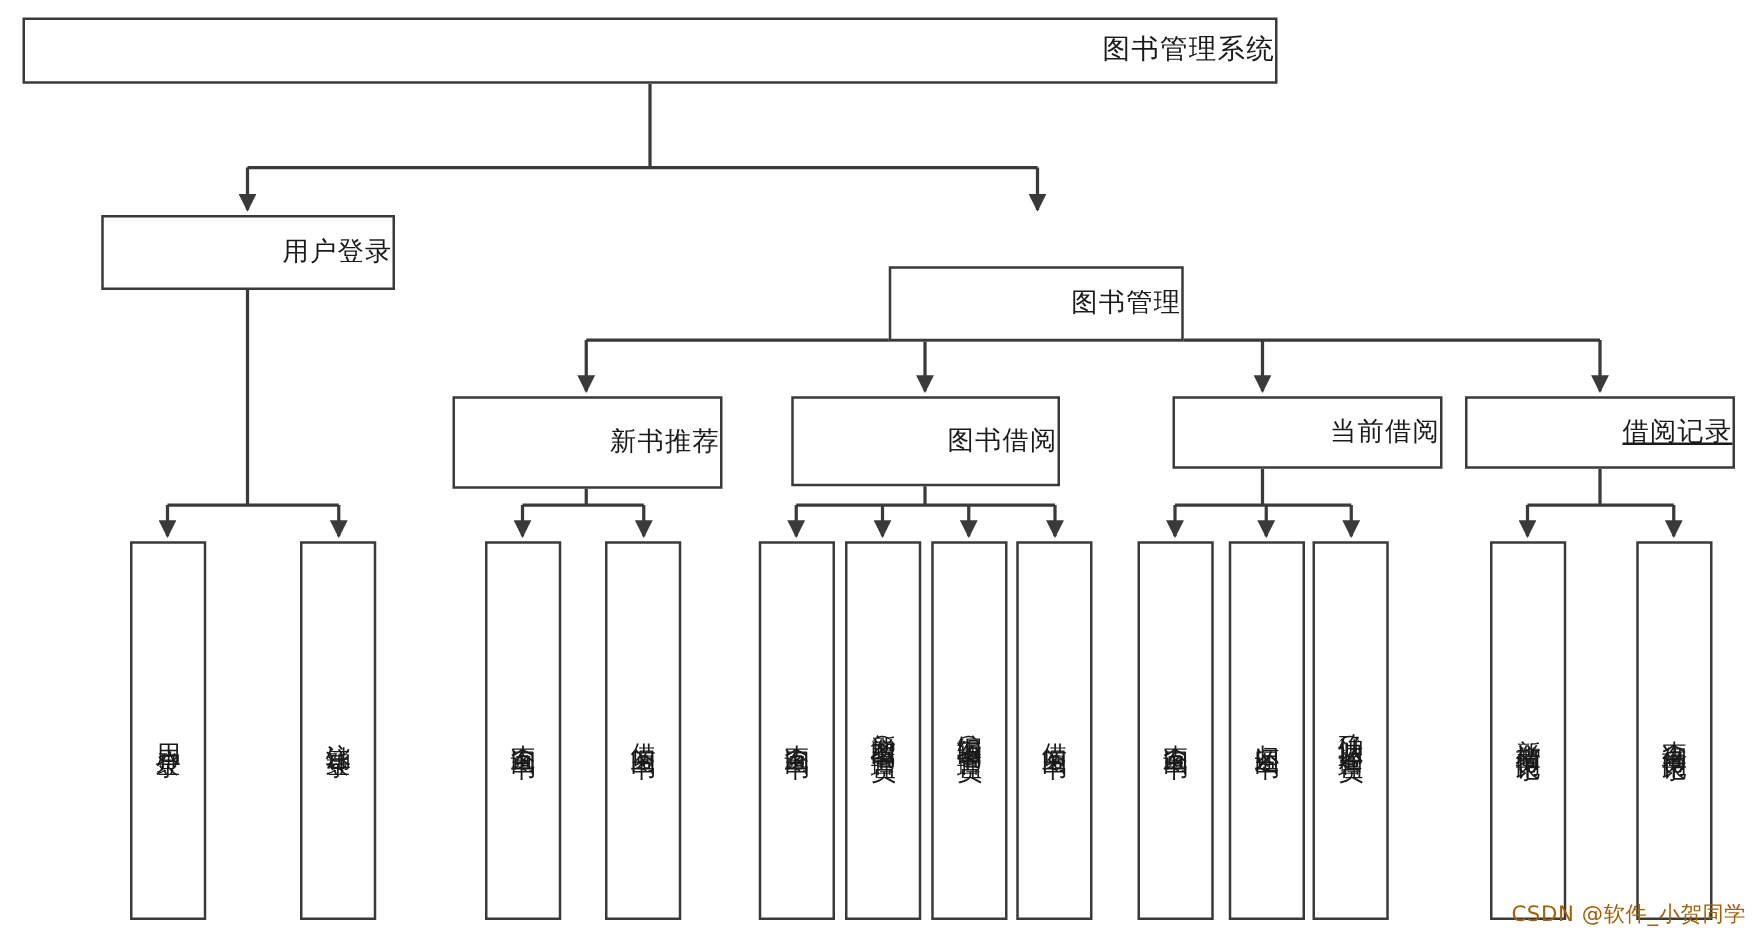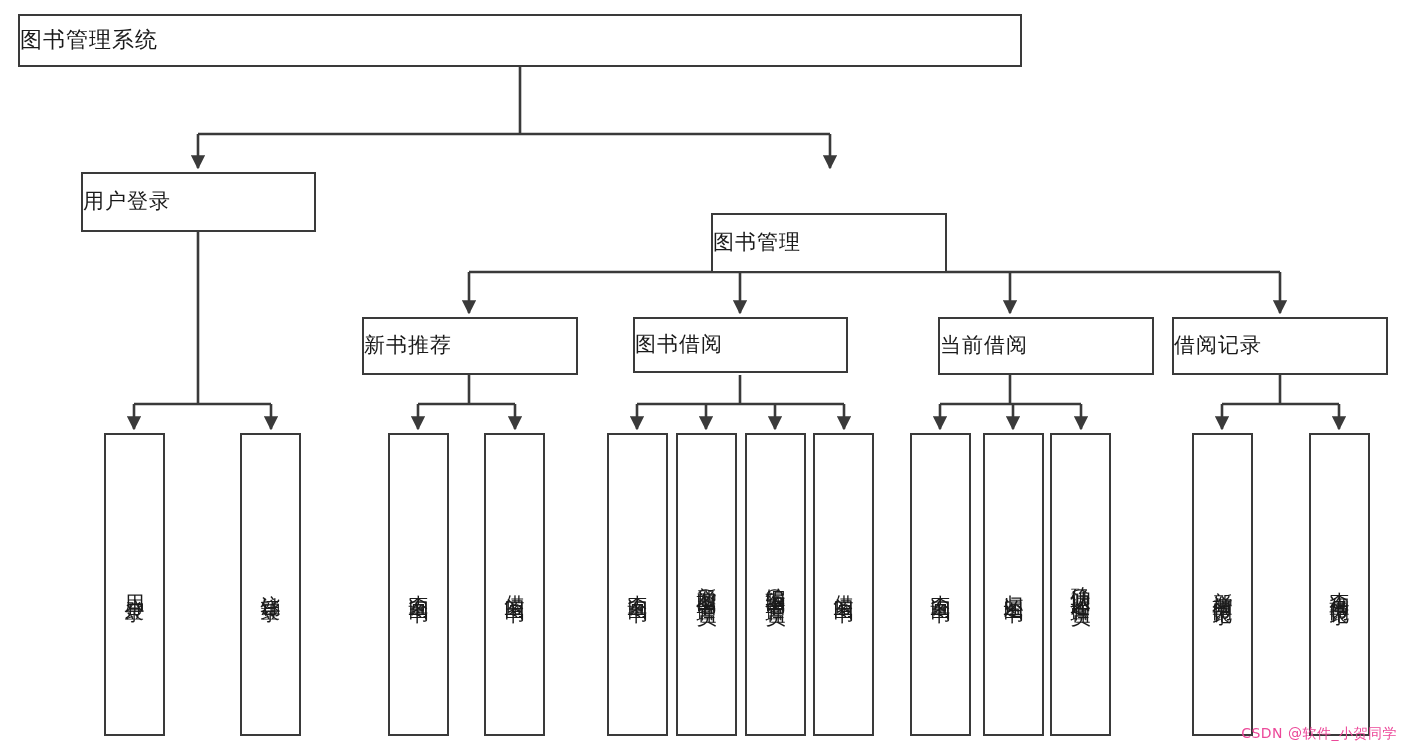--- a/index.html
+++ b/index.html
@@ -25,21 +25,21 @@
     width: 1405px;
     height: 747px;
   }
   .node {
     position: absolute;
     box-sizing: border-box;
     background: #ffffff;
     border: 2px solid #3a3a3a;
     display: flex;
     align-items: center;
-    justify-content: flex-start;
+    justify-content: flex-end;
     color: #1a1a1a;
     z-index: 2;
   }
   .node.h {
     font-size: 21px;
     letter-spacing: 1px;
     line-height: 1.1;
   }
   .node.root {
     font-size: 22px;
@@ -56,22 +56,22 @@
     white-space: nowrap;
   }
   .node.v .vtext {
     writing-mode: vertical-rl;
     text-orientation: upright;
   }
   #watermark {
     position: absolute;
     right: 8px;
     bottom: 4px;
-    font-size: 14px;
-    color: #ec4899;
+    font-size: 17px;
+    color: #a16207;
     letter-spacing: 0.5px;
     z-index: 5;
     white-space: nowrap;
   }
 </style>
 </head>
 <body>
 
 <div id="canvas">
 
@@ -129,30 +129,30 @@
     <span>图书管理系统</span>
   </div>
 
   <div class="node h" style="left:81px; top:172px; width:235px; height:60px;">
     <span>用户登录</span>
   </div>
   <div class="node h" style="left:711px; top:172px; width:236px; height:60px;margin-top:41px;">
     <span>图书管理</span>
   </div>
 
-  <div class="node h" style="left:362px; top:317px; width:216px; height:58px;">
+  <div class="node h" style="left:362px; top:317px; width:216px; height:74px;">
     <span>新书推荐</span>
   </div>
-  <div class="node h" style="left:633px; top:317px; width:215px; height:56px;">
+  <div class="node h" style="left:633px; top:317px; width:215px; height:72px;">
     <span>图书借阅</span>
   </div>
   <div class="node h" style="left:902px; top:317px; width:216px; height:58px;margin-left:36px;">
     <span>当前借阅</span>
   </div>
-  <div class="node h" style="left:1172px; top:317px; width:216px; height:58px;">
+  <div class="node h" style="left:1172px; top:317px; width:216px; height:58px;text-decoration:underline;">
     <span>借阅记录</span>
   </div>
 
   <div class="node v" style="left:104px; top:433px; width:61px; height:303px;">
     <span class="vtext">用户登录</span>
   </div>
   <div class="node v" style="left:240px; top:433px; width:61px; height:303px;">
     <span class="vtext">注销登录</span>
   </div>
 

